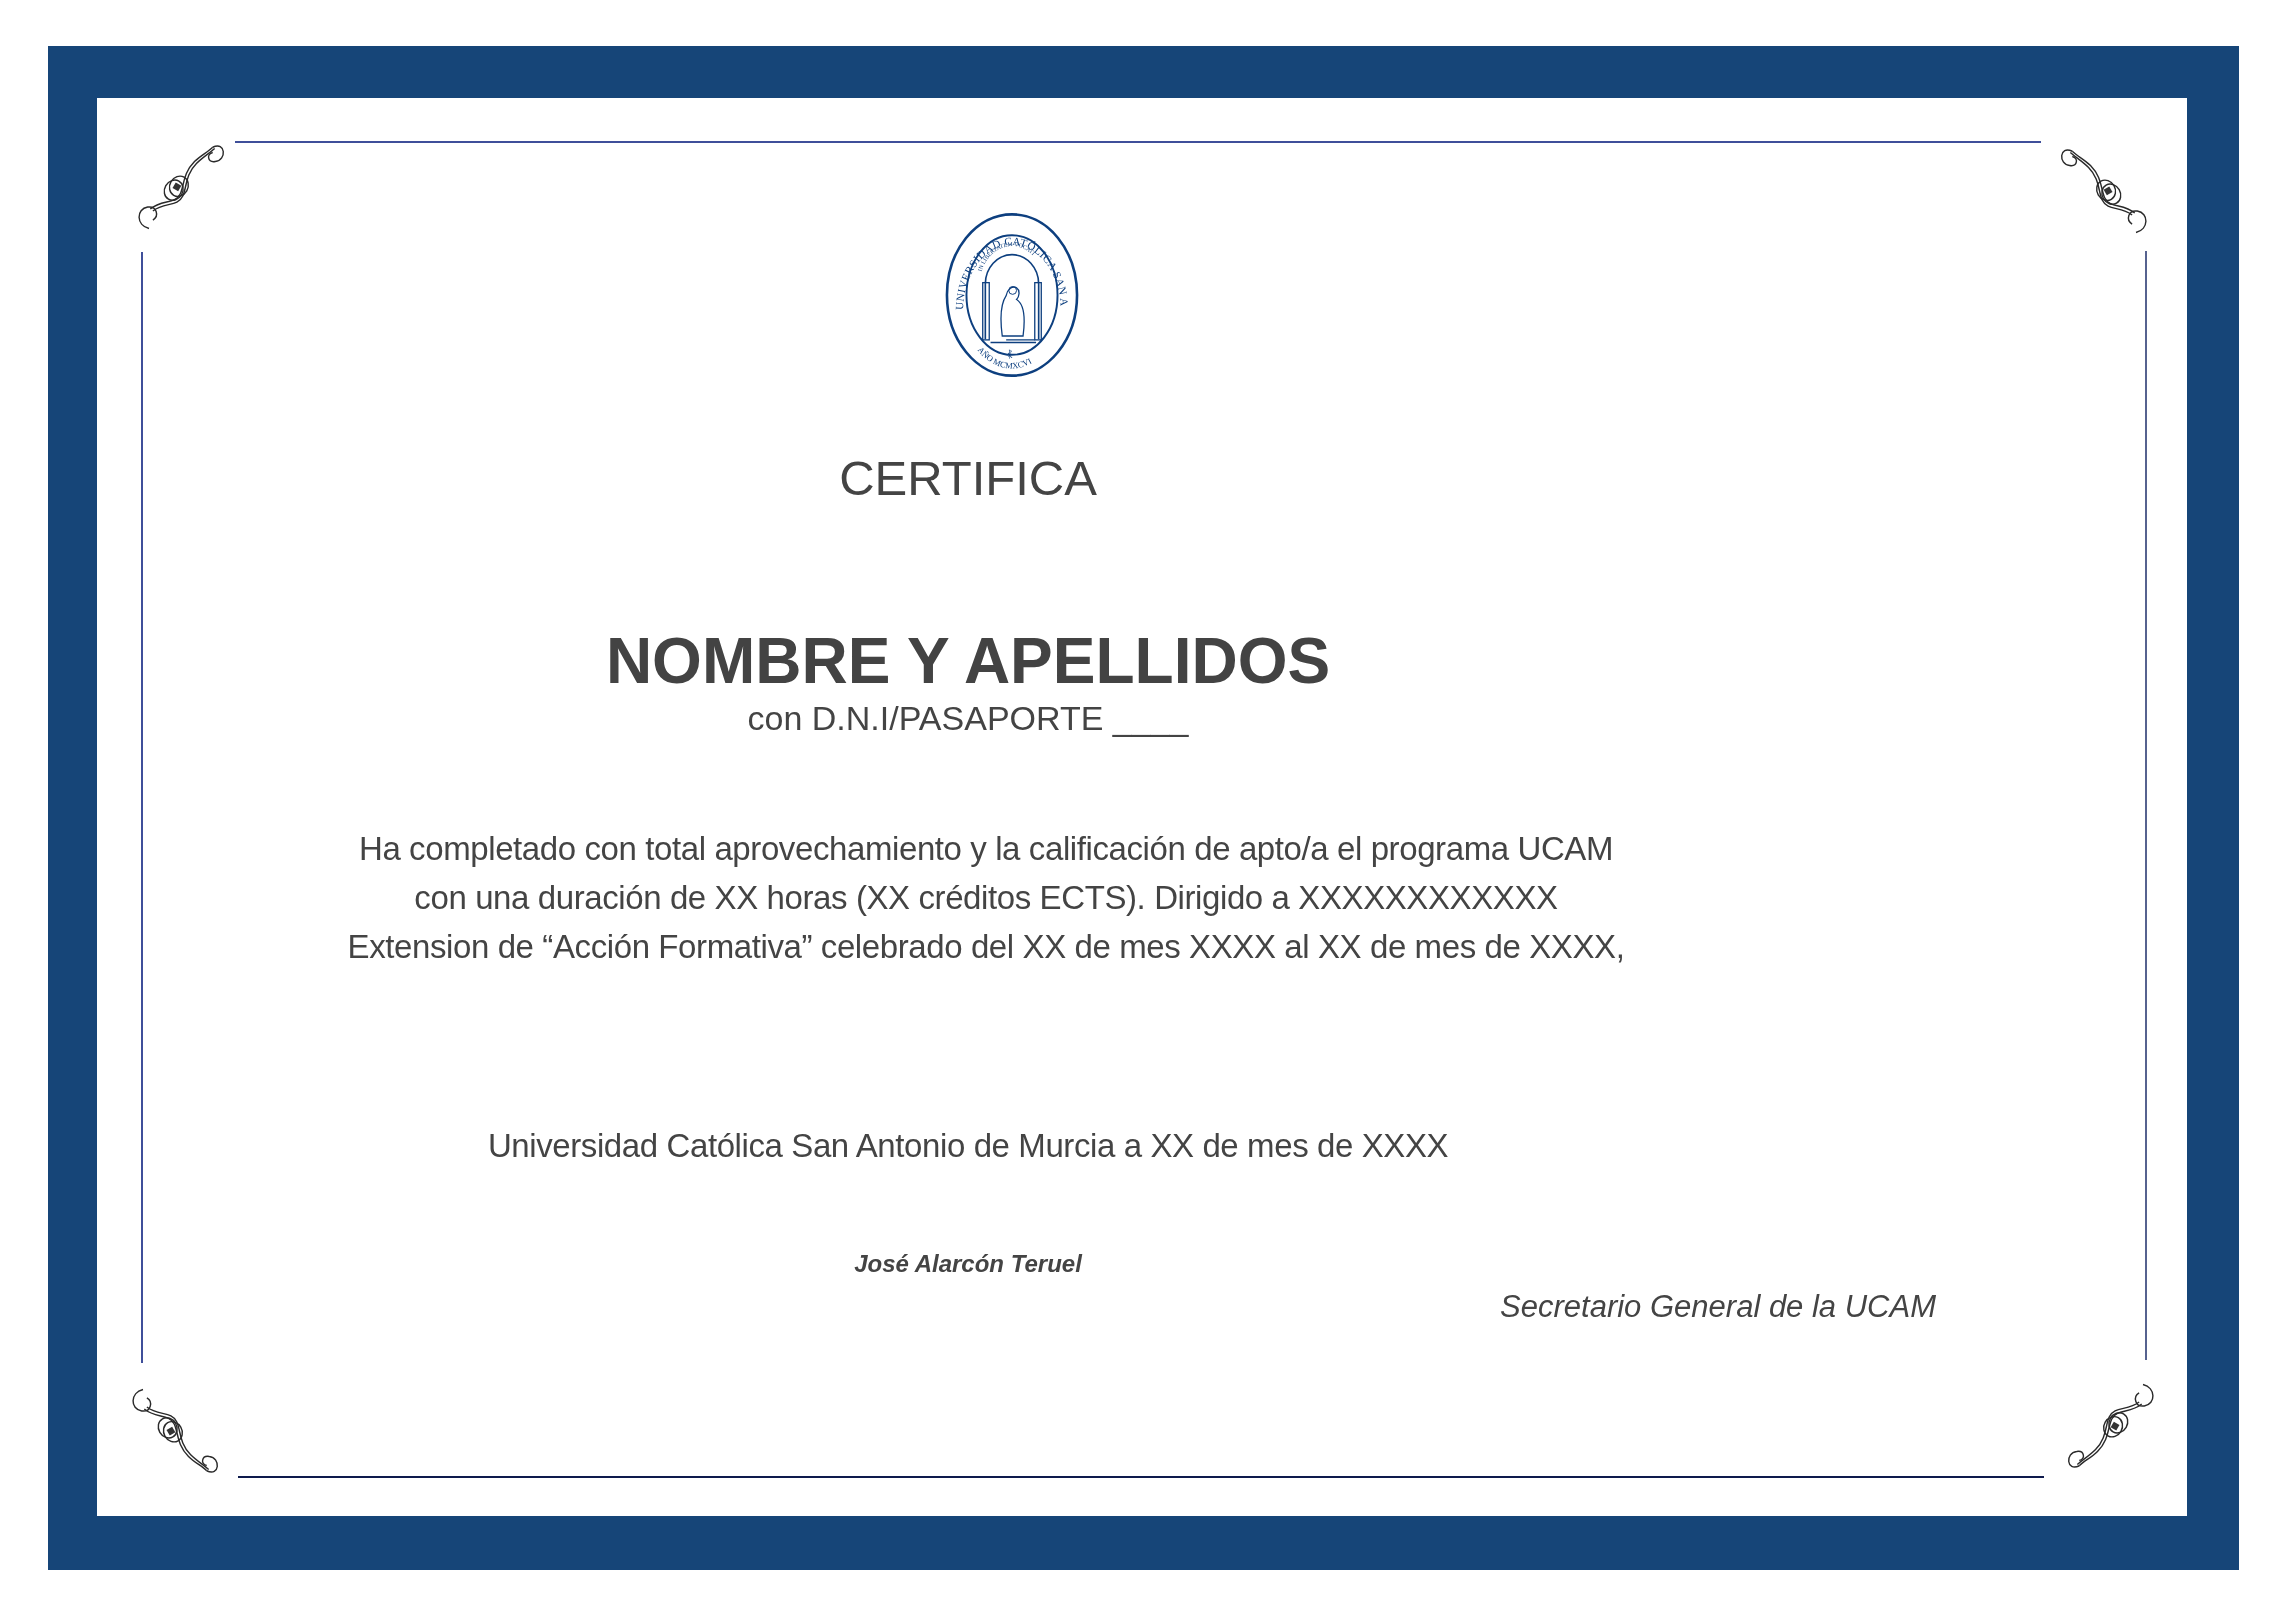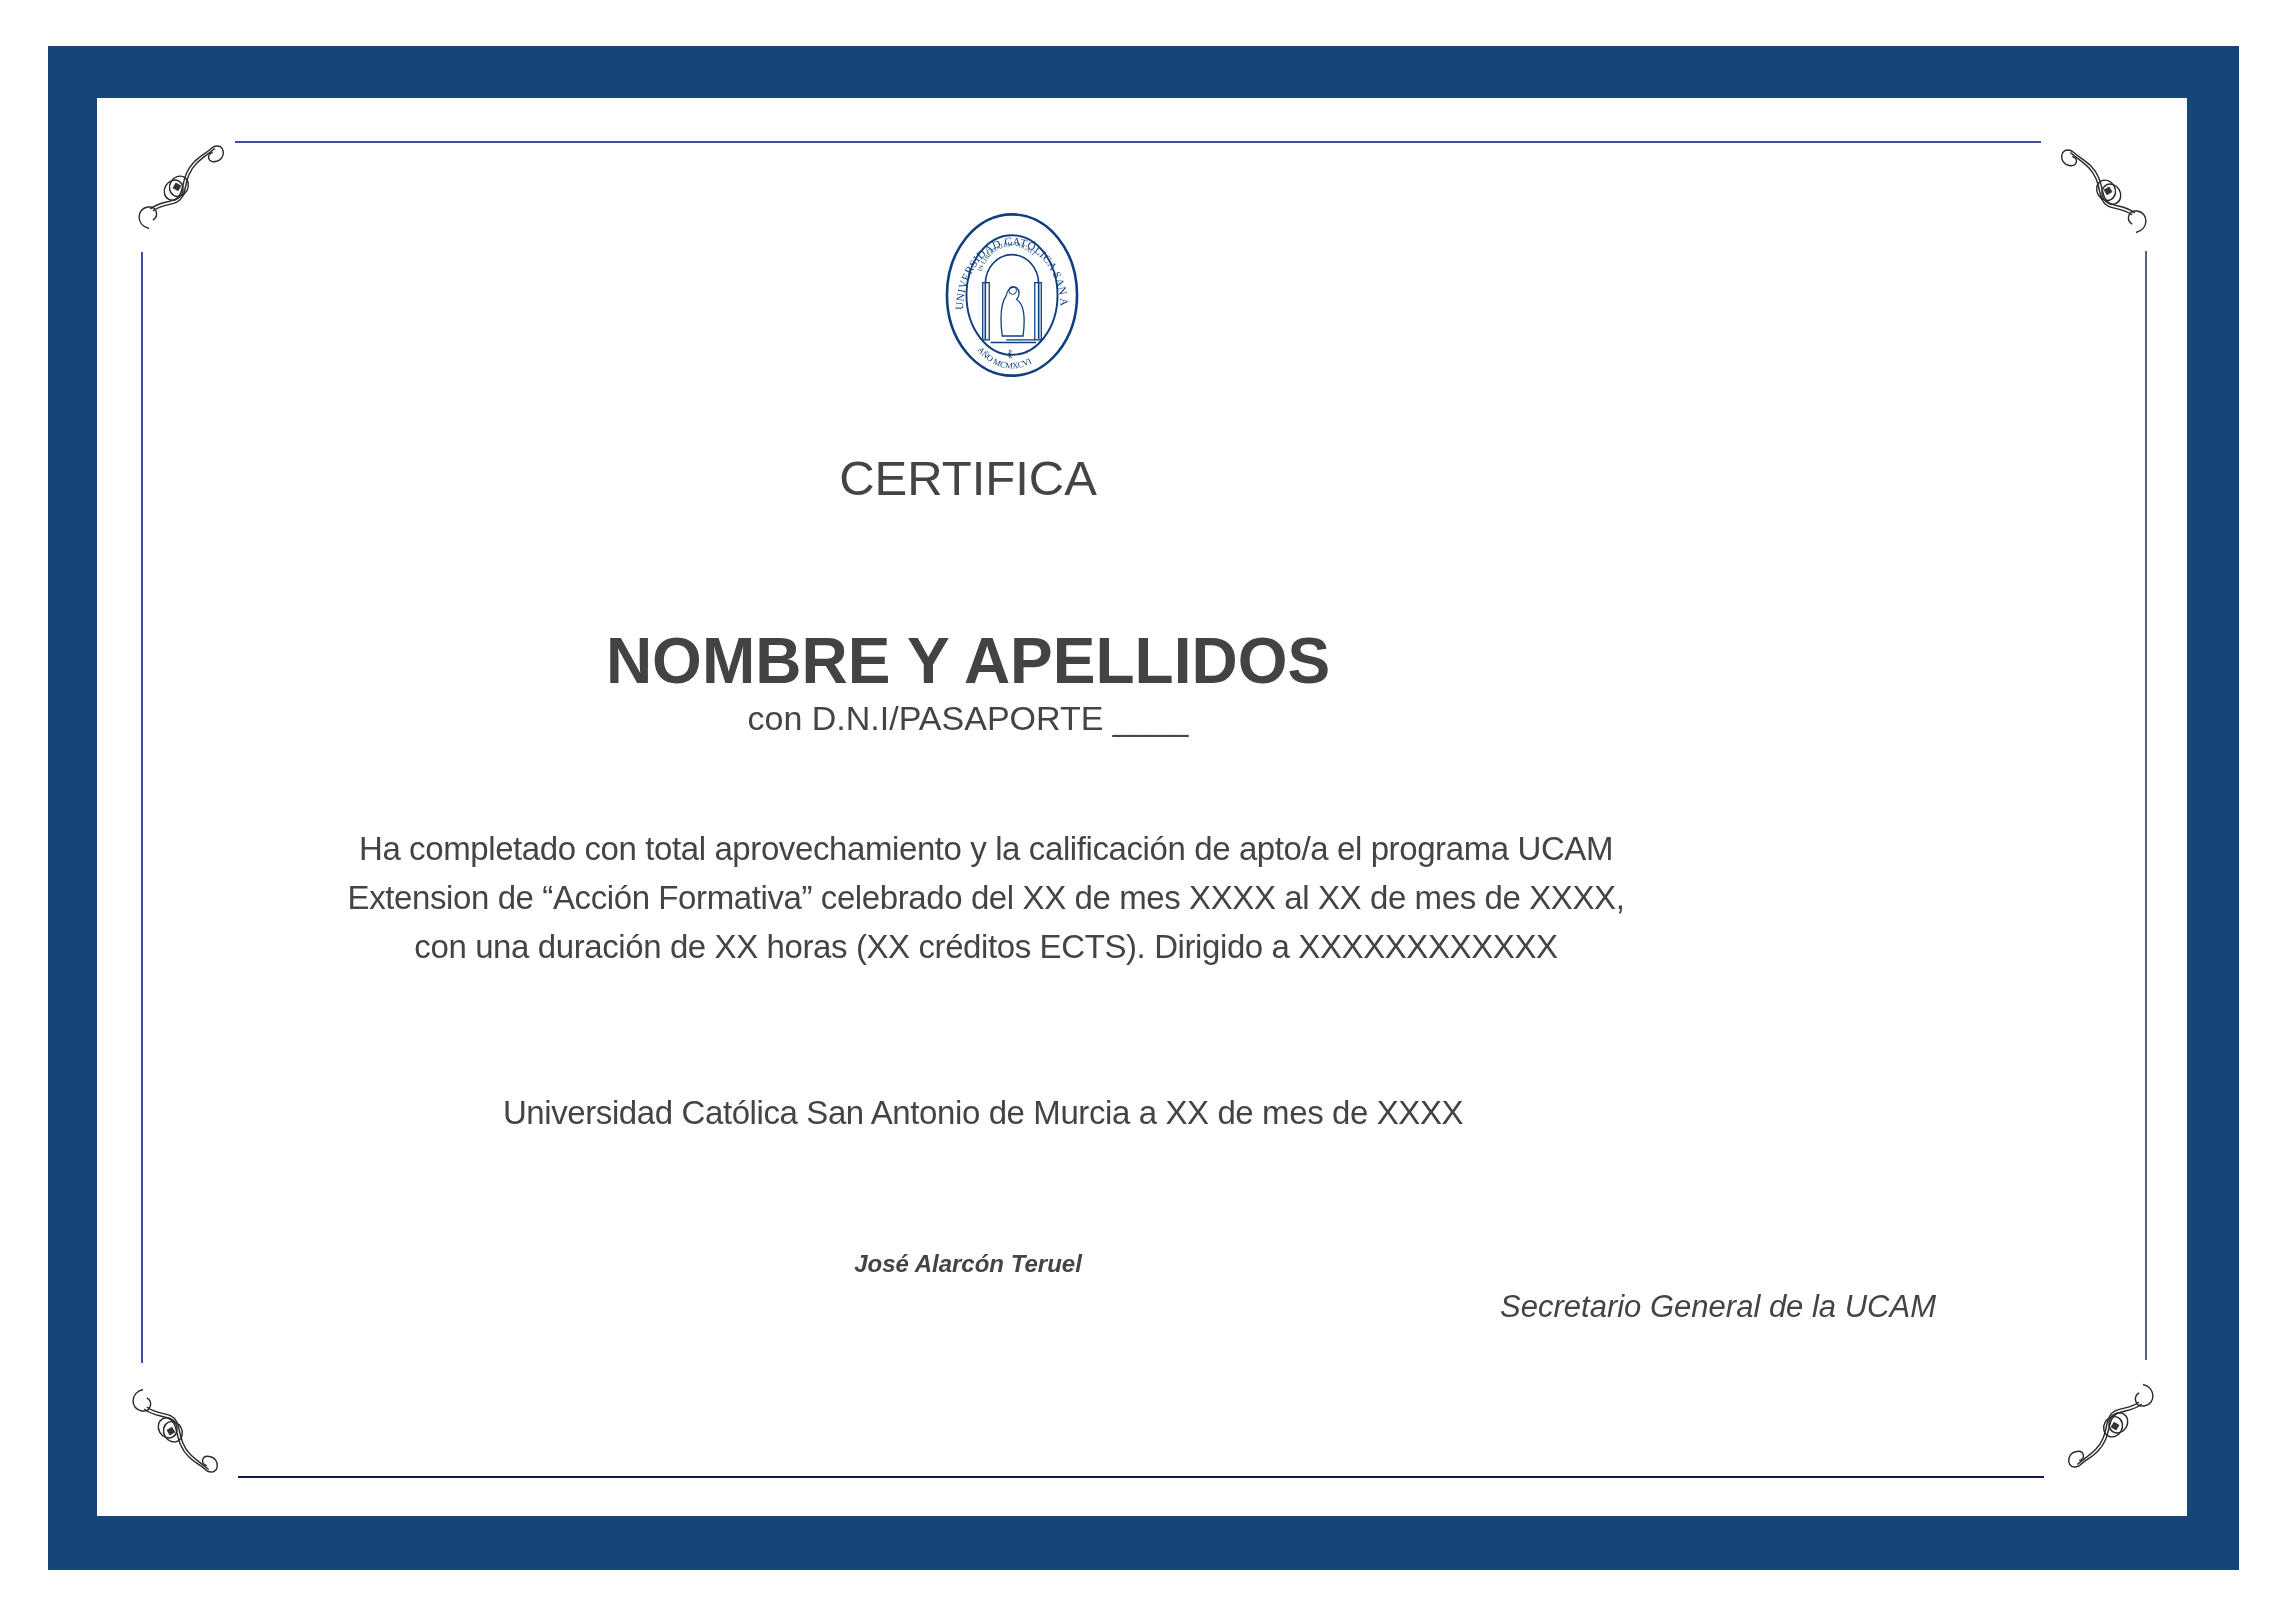--- a/index.html
+++ b/index.html
@@ -141,25 +141,24 @@
     line-height: 43px;
   }
   .body-text {
     top: 824px;
     font-size: 33px;
     line-height: 49px;
     letter-spacing: -0.4px;
   }
   .body-text div { white-space: nowrap; margin-left: 36px; }
   .place-date {
-    top: 1091px;
+    top: 1124px;
     font-size: 33px;
     line-height: 43px;
     letter-spacing: -0.4px;
-    padding-left: 15px;
   }
   .signer-name {
     top: 1245px;
     font-size: 24px;
     line-height: 38px;
     font-weight: bold;
     font-style: italic;
   }
   .signer-title {
     top: 1288px;
@@ -254,21 +253,21 @@
     <text x="96" y="222" font-family="Liberation Serif, serif" font-size="14" fill="#0d3f7f">⳩</text>
   </svg>
 </div>
 
 <div class="center-text certifica">CERTIFICA</div>
 <div class="center-text recipient">NOMBRE Y APELLIDOS</div>
 <div class="center-text dni">con D.N.I/PASAPORTE ____</div>
 
 <div class="center-text body-text">
   <div>Ha completado con total aprovechamiento y la calificación de apto/a el programa UCAM</div>
+  <div>con una duración de XX horas (XX créditos ECTS). Dirigido a XXXXXXXXXXXX</div>
   <div>Extension de “Acción Formativa” celebrado del XX de mes XXXX al XX de mes de XXXX,</div>
-  <div>con una duración de XX horas (XX créditos ECTS). Dirigido a XXXXXXXXXXXX</div>
 </div>
 
 <div class="center-text place-date">Universidad Católica San Antonio de Murcia a XX de mes de XXXX</div>
 
 <div class="center-text signer-name">José Alarcón Teruel</div>
 <div class="center-text signer-title">Secretario General de la UCAM</div>
 
 
 </body></html>

